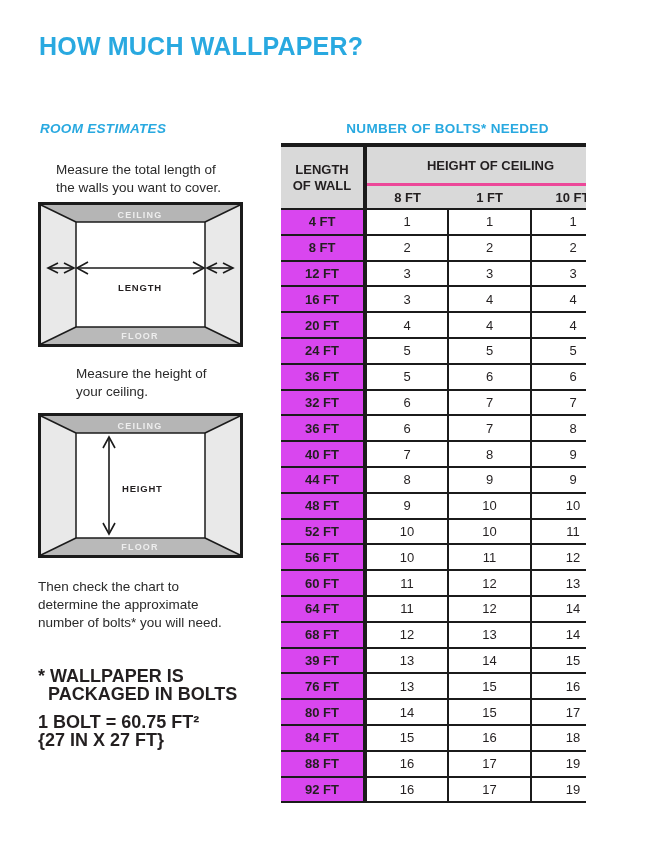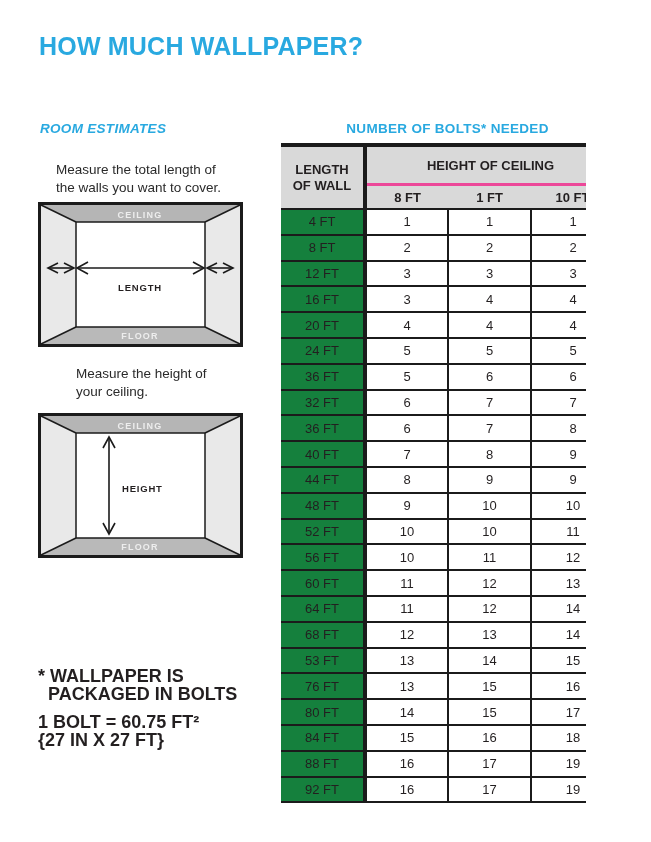--- a/index.html
+++ b/index.html
@@ -44,21 +44,21 @@
   }
   table.bolts thead th { background:#d9d9d9; font-weight:bold; }
   th.col1 {
     width:82px; border-right:4px solid #1b1b1b;
     white-space:pre-line; line-height:16px;
   }
   th.group { height:36px; border-bottom:3px solid #ec4899; }
   th.sub   { height:22px; }
   table.bolts tbody td { height:23.8px; border-top:2px solid #1b1b1b; background:#ffffff; }
   table.bolts tbody td.rowlabel {
-    background:#15803d; font-weight:normal; border-right:4px solid #1b1b1b;
+    background:#d946ef; font-weight:bold; border-right:4px solid #1b1b1b;
   }
   table.bolts tbody td.sep { border-left:2px solid #1b1b1b; }
 </style>
 </head>
 <body>
 
 <div class="page">
 
   <div class="page-title">HOW MUCH WALLPAPER?</div>
 
@@ -113,20 +113,23 @@
     <g stroke="#1b1b1b" stroke-width="1.6" fill="none">
       <line x1="71" y1="24" x2="71" y2="121"></line>
       <path d="M65,35 L71,24 L77,35"></path>
       <path d="M65,110 L71,121 L77,110"></path>
     </g>
     <text class="band-label" x="102" y="16" text-anchor="middle">CEILING</text>
     <text class="band-label" x="102" y="137" text-anchor="middle">FLOOR</text>
     <text class="dim-label" x="84" y="79" text-anchor="start">HEIGHT</text>
   </svg>
 
+  <div class="body-text" id="step3" style="left:38px; top:578px;">Then check the chart to
+determine the approximate
+number of bolts* you will need.</div>
 
   <div class="note" style="left:38px; top:667px;">* WALLPAPER IS
 &nbsp;&nbsp;PACKAGED IN BOLTS</div>
 
   <div class="note" style="left:38px; top:713px;">1 BOLT = 60.75 FT²
 {27 IN X 27 FT}</div>
 
   <table class="bolts">
     <thead>
       <tr>
@@ -237,21 +240,21 @@
           <td class="val sep">12</td>
           <td class="val sep">14</td>
         </tr>
         <tr>
           <td class="rowlabel">68 FT</td>
           <td class="val">12</td>
           <td class="val sep">13</td>
           <td class="val sep">14</td>
         </tr>
         <tr>
-          <td class="rowlabel">53 FT</td>
+          <td class="rowlabel">39 FT</td>
           <td class="val">13</td>
           <td class="val sep">14</td>
           <td class="val sep">15</td>
         </tr>
         <tr>
           <td class="rowlabel">76 FT</td>
           <td class="val">13</td>
           <td class="val sep">15</td>
           <td class="val sep">16</td>
         </tr>

